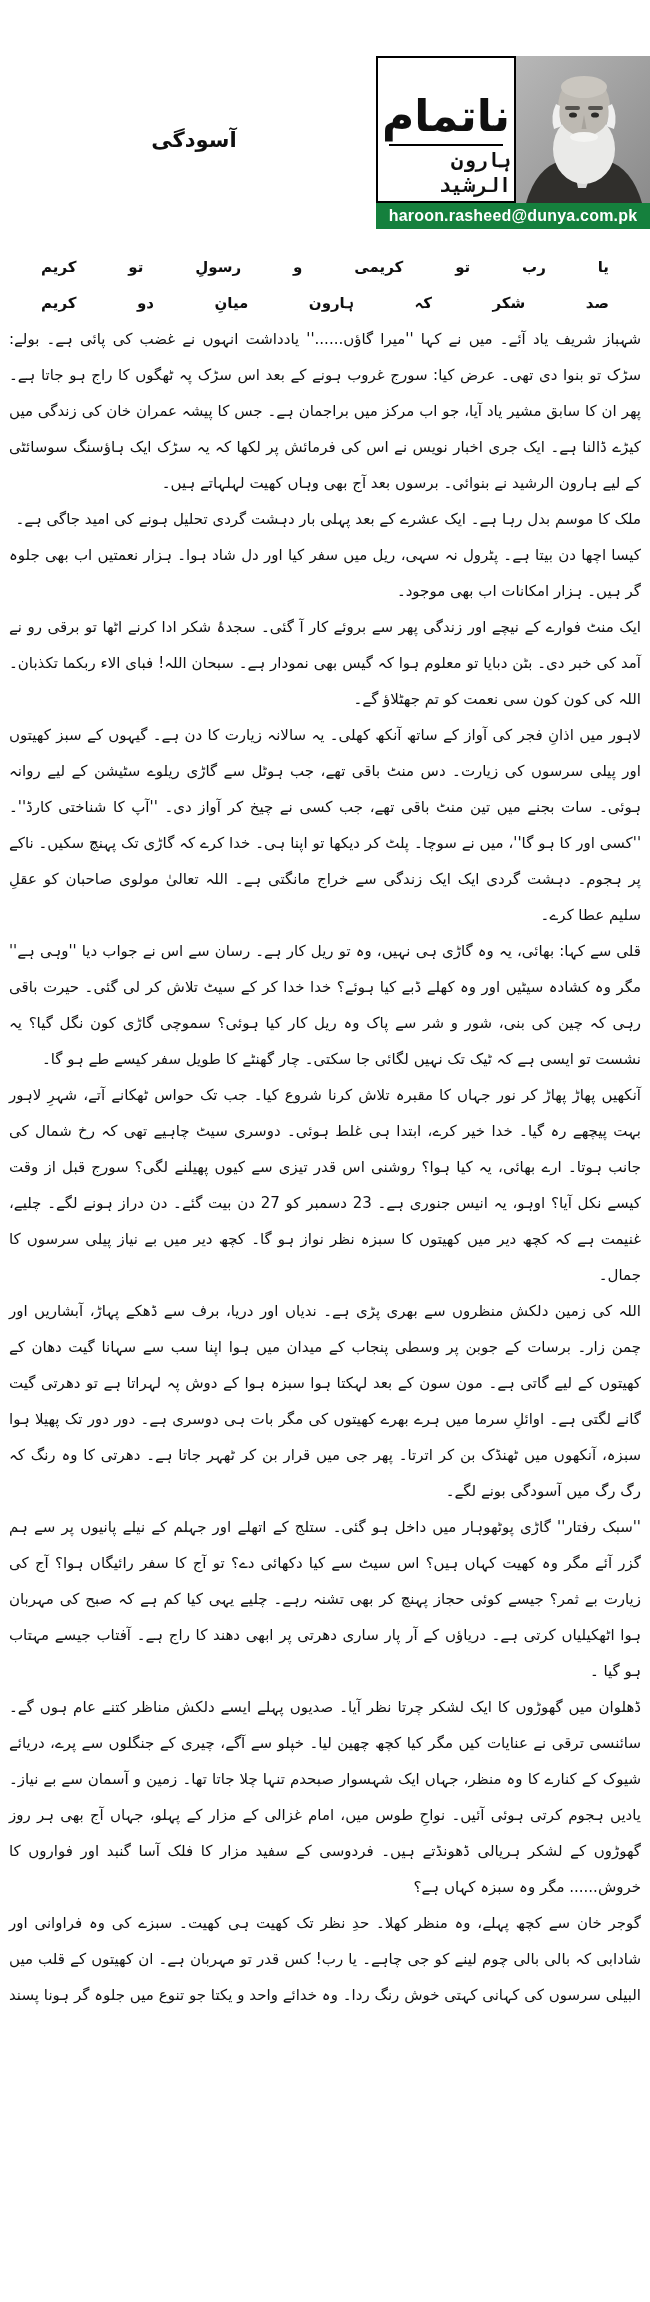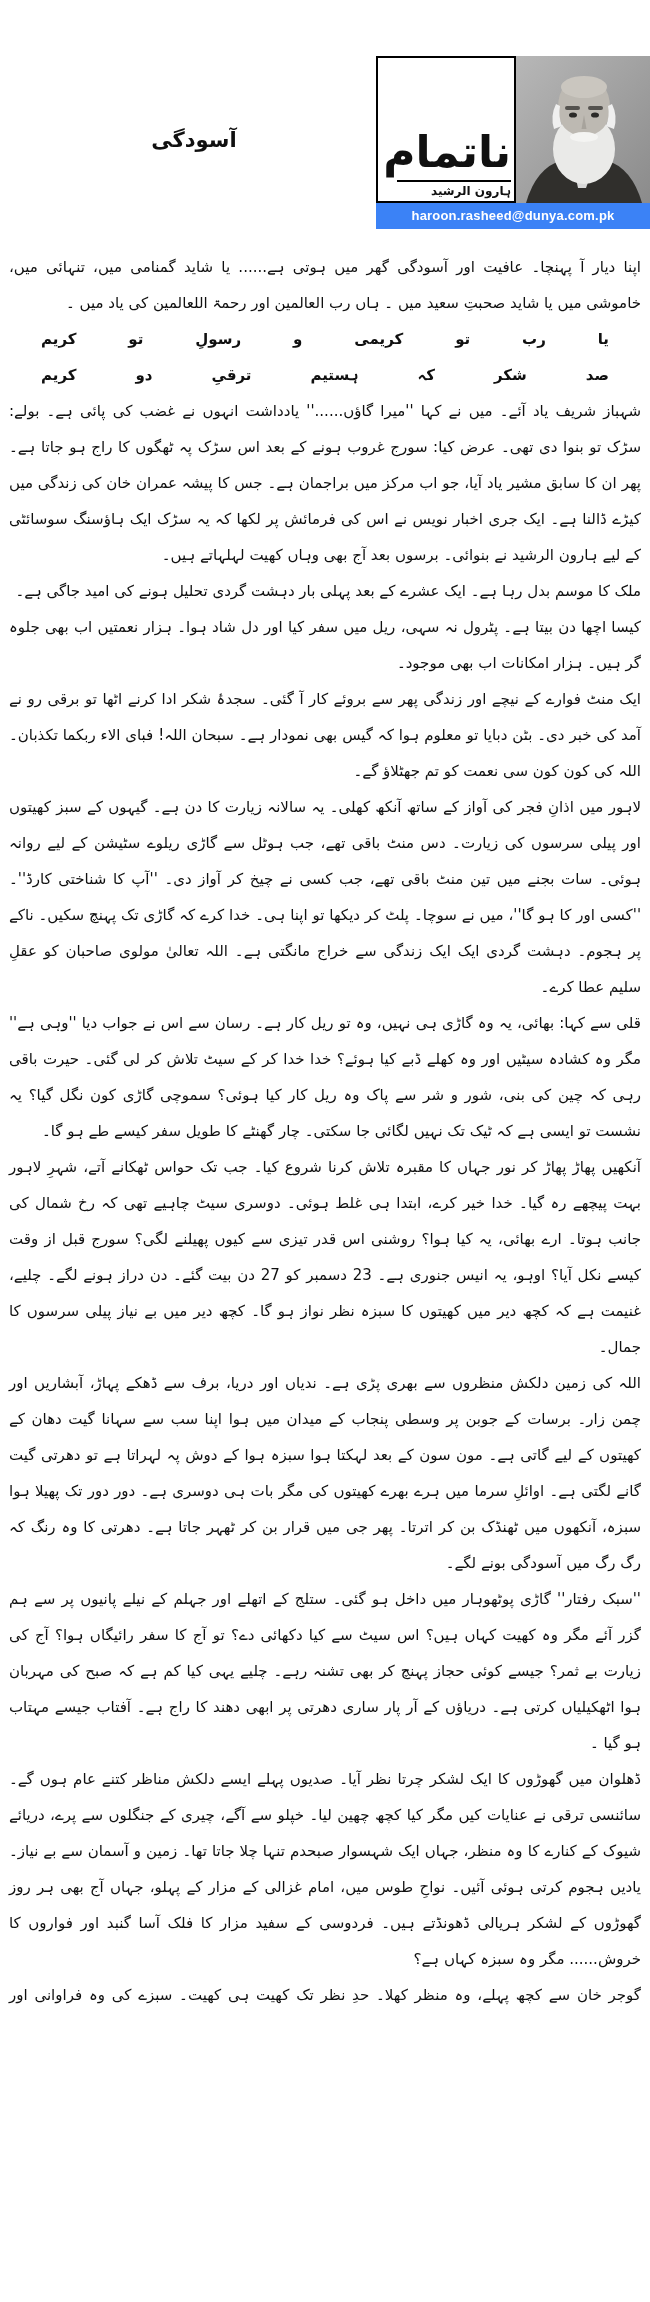--- a/index.html
+++ b/index.html
@@ -19,32 +19,32 @@
     text-align:center;font-size:21px;font-weight:600;
     direction:rtl;margin:0;
   }
   .header-block{
     position:absolute;top:56px;right:0;width:274px;
   }
   .logo-photo-row{display:flex;align-items:stretch;}
   .logo-box{
     flex:1;box-sizing:border-box;height:147px;
     border:2px solid #000;background:#fff;
-    display:flex;flex-direction:column;align-items:flex-start;justify-content:flex-end;
+    display:flex;flex-direction:column;align-items:center;justify-content:flex-end;
     direction:rtl;padding:4px 3px 2px;
   }
   .logo-text{font-size:44px;font-weight:bold;line-height:1.05;letter-spacing:1px;}
   .logo-rule{width:88%;border-top:2px solid #000;margin:5px 0 2px;height:0;}
-  .author-name{font-size:12px;font-weight:bold;padding-bottom:1px;}
+  .author-name{font-size:20px;font-weight:bold;padding-bottom:1px;font-family:Liberation Mono, monospace;}
   .photo{width:134px;height:147px;flex:0 0 134px;background:#9a9a9a;}
   .photo svg{display:block;}
   .email-bar{
-    background:#3b82f6;color:#fff;direction:ltr;
+    background:#15803d;color:#fff;direction:ltr;
     font-family:"Liberation Sans","DejaVu Sans",sans-serif;
-    font-weight:bold;font-size:13px;line-height:26px;height:26px;
+    font-weight:bold;font-size:16px;line-height:26px;height:26px;
     text-align:center;letter-spacing:0.2px;
   }
   
   .article-body{
     direction:rtl;
     text-align:justify;
     padding:4px 9px 0 9px;
     font-size:15px;
     line-height:36px;
   }
@@ -97,25 +97,24 @@
             <ellipse cx="68" cy="81" rx="14" ry="5" fill="#f4f4f2"></ellipse>
           </svg>
         </div>
       </div>
       <div class="email-bar">haroon.rasheed@dunya.com.pk</div>
     </div>
   </div>
 
   <div class="article-body">
 
-    <p>اپنا دیار آ پہنچا۔ عافیت اور آسودگی گھر میں ہوتی ہے...... یا شاید گمنامی میں، تنہائی میں، خاموشی میں یا شاید صحبتِ سعید میں ۔ ہاں رب العالمین اور رحمۃ اللعالمین کی یاد میں ۔</p>
 
     <div class="verse">
       <div class="verse-line">یا رب تو کریمی و رسولِ تو کریم</div>
-      <div class="verse-line">صد شکر کہ ہستیم ترقیِ دو کریم</div>
+      <div class="verse-line">صد شکر کہ ہارون میانِ دو کریم</div>
     </div>
 
     <p>شہباز شریف یاد آئے۔ میں نے کہا ''میرا گاؤں......'' یادداشت انہوں نے غضب کی پائی ہے۔ بولے: سڑک تو بنوا دی تھی۔ عرض کیا: سورج غروب ہونے کے بعد اس سڑک پہ ٹھگوں کا راج ہو جاتا ہے۔ پھر ان کا سابق مشیر یاد آیا، جو اب مرکز میں براجمان ہے۔ جس کا پیشہ عمران خان کی زندگی میں کیڑے ڈالنا ہے۔ ایک جری اخبار نویس نے اس کی فرمائش پر لکھا کہ یہ سڑک ایک ہاؤسنگ سوسائٹی کے لیے ہارون الرشید نے بنوائی۔ برسوں بعد آج بھی وہاں کھیت لہلہاتے ہیں۔</p>
     <p>ملک کا موسم بدل رہا ہے۔ ایک عشرے کے بعد پہلی بار دہشت گردی تحلیل ہونے کی امید جاگی ہے۔</p>
     <p>کیسا اچھا دن بیتا ہے۔ پٹرول نہ سہی، ریل میں سفر کیا اور دل شاد ہوا۔ ہزار نعمتیں اب بھی جلوہ گر ہیں۔ ہزار امکانات اب بھی موجود۔</p>
     <p>ایک منٹ فوارے کے نیچے اور زندگی پھر سے بروئے کار آ گئی۔ سجدۂ شکر ادا کرنے اٹھا تو برقی رو نے آمد کی خبر دی۔ بٹن دبایا تو معلوم ہوا کہ گیس بھی نمودار ہے۔ سبحان اللہ! فبای الاء ربکما تکذبان۔ اللہ کی کون کون سی نعمت کو تم جھٹلاؤ گے۔</p>
     <p>لاہور میں اذانِ فجر کی آواز کے ساتھ آنکھ کھلی۔ یہ سالانہ زیارت کا دن ہے۔ گیہوں کے سبز کھیتوں اور پیلی سرسوں کی زیارت۔ دس منٹ باقی تھے، جب ہوٹل سے گاڑی ریلوے سٹیشن کے لیے روانہ ہوئی۔ سات بجنے میں تین منٹ باقی تھے، جب کسی نے چیخ کر آواز دی۔ ''آپ کا شناختی کارڈ''۔ ''کسی اور کا ہو گا''، میں نے سوچا۔ پلٹ کر دیکھا تو اپنا ہی۔ خدا کرے کہ گاڑی تک پہنچ سکیں۔ ناکے پر ہجوم۔ دہشت گردی ایک ایک زندگی سے خراج مانگتی ہے۔ اللہ تعالیٰ مولوی صاحبان کو عقلِ سلیم عطا کرے۔</p>
     <p>قلی سے کہا: بھائی، یہ وہ گاڑی ہی نہیں، وہ تو ریل کار ہے۔ رسان سے اس نے جواب دیا ''وہی ہے'' مگر وہ کشادہ سیٹیں اور وہ کھلے ڈبے کیا ہوئے؟ خدا خدا کر کے سیٹ تلاش کر لی گئی۔ حیرت باقی رہی کہ چین کی بنی، شور و شر سے پاک وہ ریل کار کیا ہوئی؟ سموچی گاڑی کون نگل گیا؟ یہ نشست تو ایسی ہے کہ ٹیک تک نہیں لگائی جا سکتی۔ چار گھنٹے کا طویل سفر کیسے طے ہو گا۔</p>
     <p>آنکھیں پھاڑ پھاڑ کر نور جہاں کا مقبرہ تلاش کرنا شروع کیا۔ جب تک حواس ٹھکانے آتے، شہرِ لاہور بہت پیچھے رہ گیا۔ خدا خیر کرے، ابتدا ہی غلط ہوئی۔ دوسری سیٹ چاہیے تھی کہ رخ شمال کی جانب ہوتا۔ ارے بھائی، یہ کیا ہوا؟ روشنی اس قدر تیزی سے کیوں پھیلنے لگی؟ سورج قبل از وقت کیسے نکل آیا؟ اوہو، یہ انیس جنوری ہے۔ 23 دسمبر کو 27 دن بیت گئے۔ دن دراز ہونے لگے۔ چلیے، غنیمت ہے کہ کچھ دیر میں کھیتوں کا سبزہ نظر نواز ہو گا۔ کچھ دیر میں بے نیاز پیلی سرسوں کا جمال۔</p>
     <p>اللہ کی زمین دلکش منظروں سے بھری پڑی ہے۔ ندیاں اور دریا، برف سے ڈھکے پہاڑ، آبشاریں اور چمن زار۔ برسات کے جوبن پر وسطی پنجاب کے میدان میں ہوا اپنا سب سے سہانا گیت دھان کے کھیتوں کے لیے گاتی ہے۔ مون سون کے بعد لہکتا ہوا سبزہ ہوا کے دوش پہ لہراتا ہے تو دھرتی گیت گانے لگتی ہے۔ اوائلِ سرما میں ہرے بھرے کھیتوں کی مگر بات ہی دوسری ہے۔ دور دور تک پھیلا ہوا سبزہ، آنکھوں میں ٹھنڈک بن کر اترتا۔ پھر جی میں قرار بن کر ٹھہر جاتا ہے۔ دھرتی کا وہ رنگ کہ رگ رگ میں آسودگی بونے لگے۔</p>

